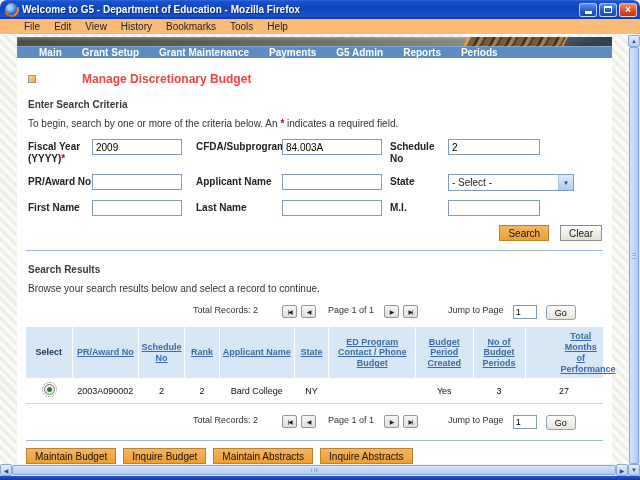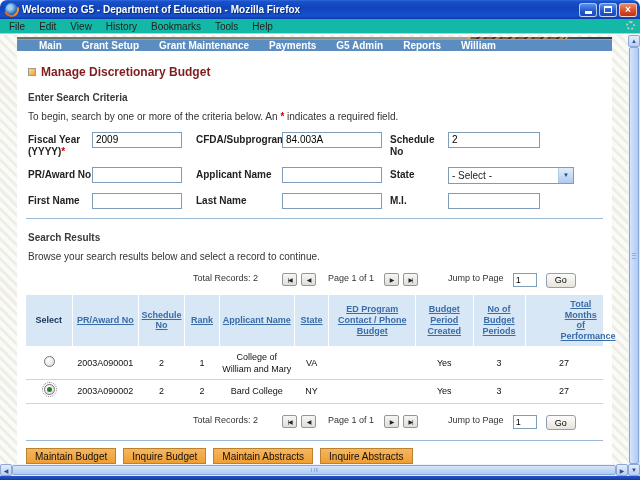--- a/index.html
+++ b/index.html
@@ -17,22 +17,22 @@
   .title-text { color:#fff; font-size:10px; font-weight:bold; text-shadow:1px 1px 1px #0A2A6E; flex:1 1 auto;
     white-space:nowrap; overflow:hidden; }
   .winbtns { display:flex; gap:2px; }
   .winbtn { width:18px; height:14px; border-radius:3px; border:1px solid rgba(255,255,255,.65);
     display:flex; align-items:center; justify-content:center; cursor:default; }
   .winbtn.min, .winbtn.restore { background:linear-gradient(#5A90EC,#2257C8 60%,#1848B8); }
   .winbtn.close { background:linear-gradient(#EE8A66,#D8512B 55%,#BE3012); color:#fff; font-size:10px; font-weight:bold; line-height:1; }
   .glyph-min { width:7px; height:3px; background:#fff; align-self:flex-end; margin:0 0 2px 0; }
   .glyph-restore { width:8px; height:7px; border:1px solid #fff; border-top-width:2px; background:transparent; position:relative; }
 
-  .menubar { height:15px; background:#14b8a6; border-bottom:1px solid #C9C5B2;
-    display:flex; align-items:center; padding-left:2px; position:relative; }
+  .menubar { height:15px; background:#fdba74; border-bottom:1px solid #C9C5B2;
+    display:flex; align-items:center; padding-left:17px; position:relative; }
   .menu-item { font-size:10px; color:#222; padding:0 7px; }
   .throbber { position:absolute; right:5px; top:2px; width:9px; height:9px; border:2px dotted #C2C2C2; border-radius:50%; }
 
   
   .viewport { position:absolute; top:35px; left:0; width:628px; height:429px; overflow:hidden;
     background:repeating-linear-gradient(45deg,#FAFAF6 0 4px,#EEEEE6 4px 7px); }
   .page { margin-left:17px; width:595px; height:100%; display:flex; flex-direction:column; padding-top:2px; }
 
   
   .banner { height:53px; position:relative; overflow:hidden;
@@ -46,21 +46,21 @@
 
   
   .navbar { height:20px; background:linear-gradient(#66A; 0,#5B8DC0); background:#5B8DC0; display:flex; align-items:center; padding-left:12px;
     border-top:1px solid #7FA9D2; }
   .nav-item { color:#fff; font-size:10px; font-weight:bold; padding:0 10px; white-space:nowrap; }
 
   
   .content { background:#fff; flex:1 1 auto; padding:10px 8px 0 8px; font-size:10px; color:#333; }
   .page-title-row { display:flex; align-items:center; gap:5px; margin:4px 0 0 3px; }
   .bullet-icon { width:8px; height:8px; border:1px solid #9A9A9A; background:linear-gradient(135deg,#FFD98A,#F0A23C); }
-  .page-title { color:#7f1d1d; font-size:12px; font-weight:bold; }
+  .page-title { color:#ef4444; font-size:12px; font-weight:bold;margin-left:41px; }
   .section-heading { font-weight:bold; color:#3A3A3A; margin:13px 0 0 3px; }
   .note { margin:8px 0 0 3px; color:#333; }
   .star { color:#CC0000; font-weight:bold; }
 
   
   .form { margin:10px 0 0 3px; }
   .form-row { display:flex; align-items:flex-start; margin-bottom:9px; }
   .f-label { font-weight:bold; color:#222; line-height:1.2; padding-top:2px; }
   .l1 { width:64px; } .l2 { width:86px; } .l3 { width:58px; }
   .f-input { height:16px; border:1px solid #7F9DB9; font-family:inherit; font-size:10px; padding:7px 3px; background:#fff; }
@@ -162,21 +162,21 @@
 
     </div>
 
     <div class="navbar">
       <span class="nav-item">Main</span>
       <span class="nav-item">Grant Setup</span>
       <span class="nav-item">Grant Maintenance</span>
       <span class="nav-item">Payments</span>
       <span class="nav-item">G5 Admin</span>
       <span class="nav-item">Reports</span>
-      <span class="nav-item">William</span>
+      <span class="nav-item">Periods</span>
     </div>
 
     <div class="content">
 
       <div class="page-title-row">
         <span class="bullet-icon"></span>
         <span class="page-title">Manage Discretionary Budget</span>
       </div>
 
       <div class="section-heading">Enter Search Criteria</div>
@@ -206,20 +206,24 @@
         <div class="form-row">
           <span class="f-label l1">First Name</span>
           <input class="f-input i1" value="" style="">
           <span class="f-label l2">Last Name</span>
           <input class="f-input i2" value="" style="">
           <span class="f-label l3">M.I.</span>
           <input class="f-input i3" value="" style="">
         </div>
       </div>
 
+      <div class="search-row">
+        <button class="btn btn-orange">Search</button>
+        <button class="btn btn-gray">Clear</button>
+      </div>
 
       <hr class="divider">
 
       <div class="section-heading">Search Results</div>
       <div class="note">Browse your search results below and select a record to continue.</div>
 
       <div class="pagination">
         <span class="pg-total">Total Records: 2</span>
         <span class="pg-btn">|◀</span>
         <span class="pg-btn">◀</span>
@@ -253,32 +257,20 @@
             <th class="link">Applicant Name</th>
             <th class="link">State</th>
             <th class="link">ED Program Contact / Phone Budget</th>
             <th class="link">Budget Period Created</th>
             <th class="link">No of Budget Periods</th>
             <th class="link">Total Months of Performance</th>
           </tr>
         </thead>
         <tbody>
           <tr>
-            <td><span class="radio" data-checked="false"></span></td>
-            <td>2003A090001</td>
-            <td>2</td>
-            <td>1</td>
-            <td>College of William and Mary</td>
-            <td>VA</td>
-            <td></td>
-            <td>Yes</td>
-            <td>3</td>
-            <td>27</td>
-          </tr>
-          <tr>
             <td><span class="radio" data-checked="true"></span></td>
             <td>2003A090002</td>
             <td>2</td>
             <td>2</td>
             <td>Bard College</td>
             <td>NY</td>
             <td></td>
             <td>Yes</td>
             <td>3</td>
             <td>27</td>

